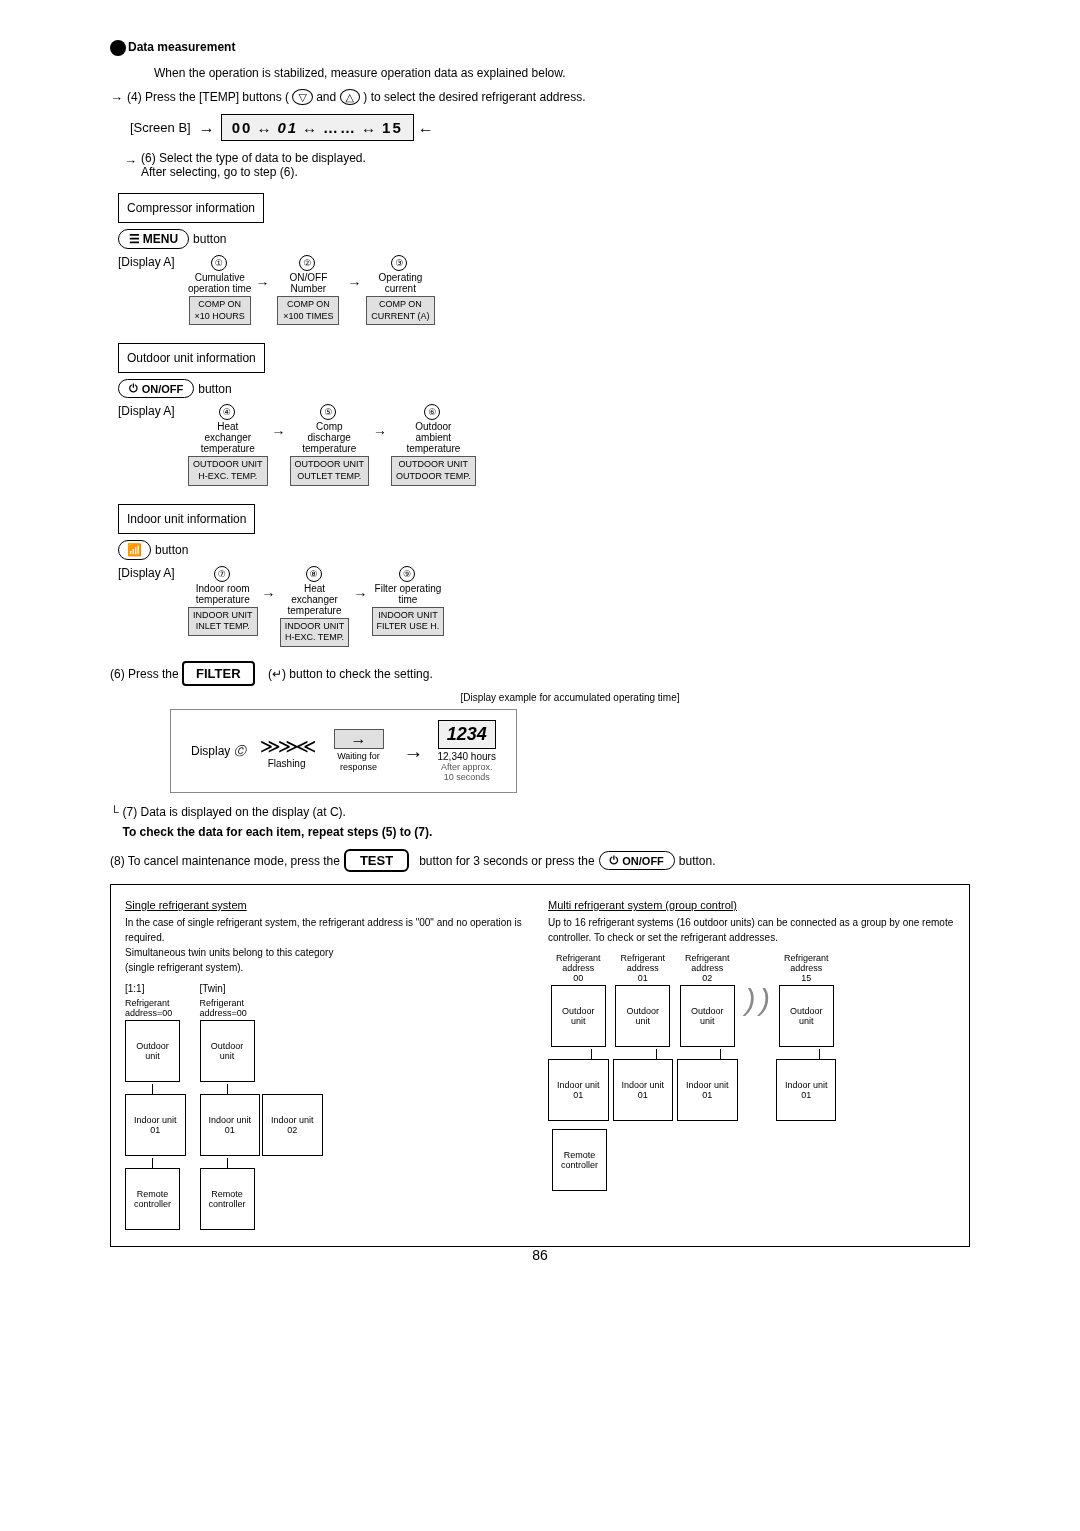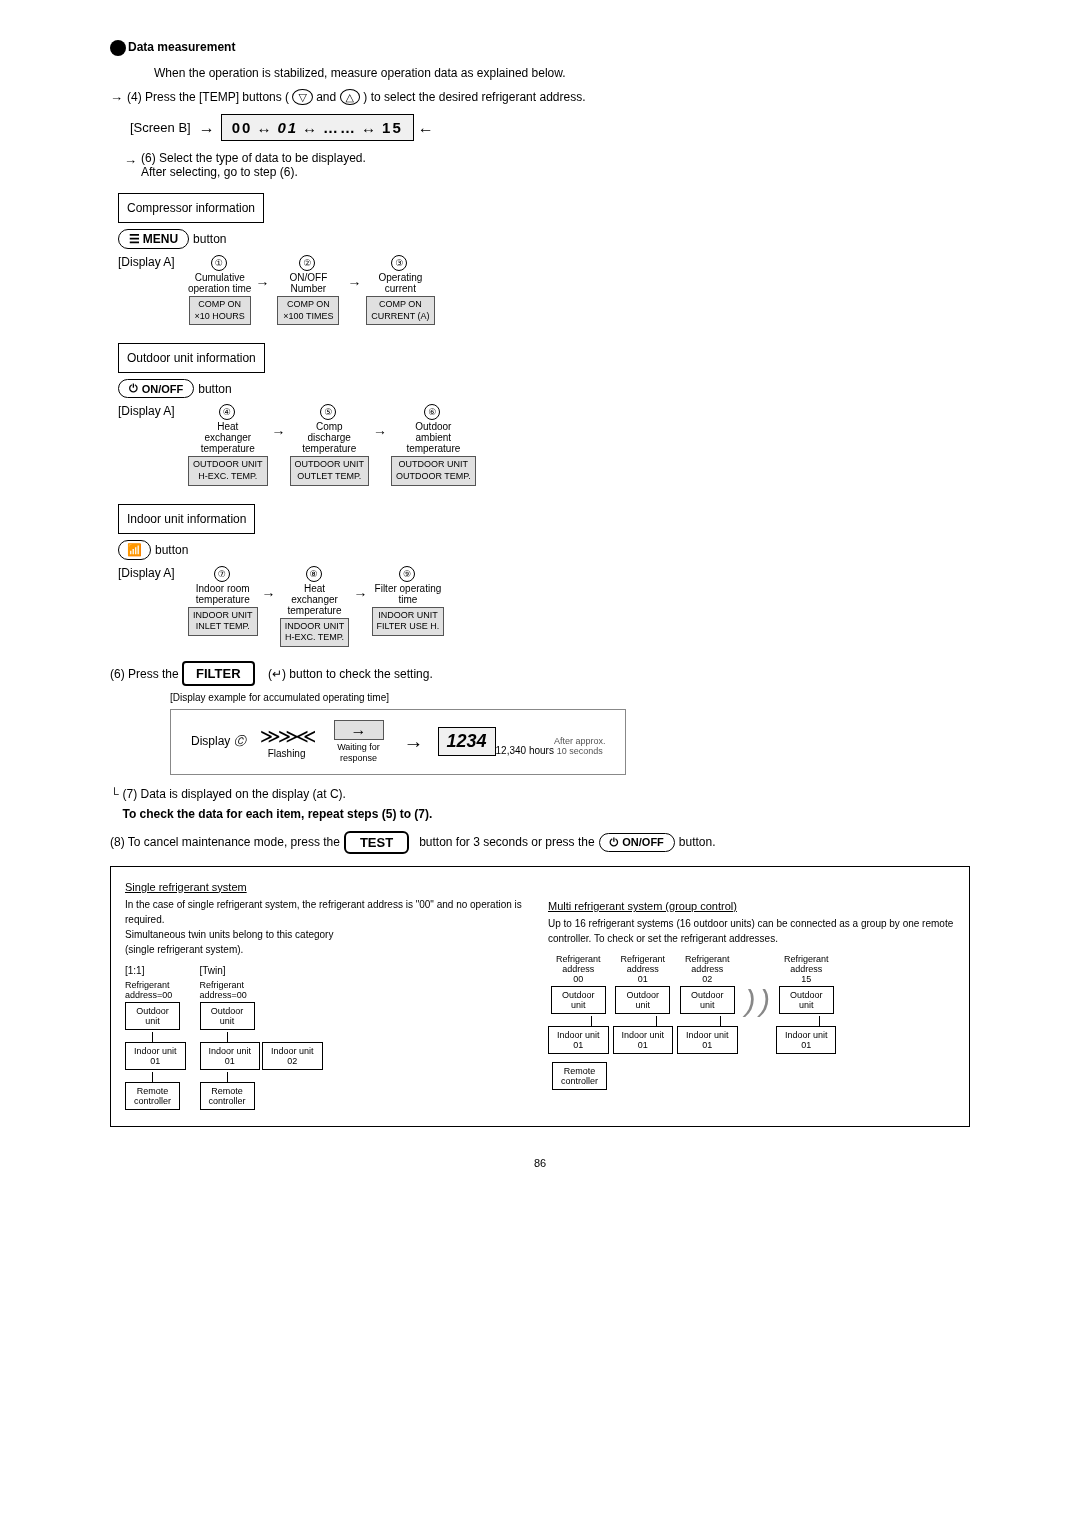--- a/index.html
+++ b/index.html
@@ -121,20 +121,21 @@
       border-radius: 4px;
       padding: 3px 12px;
       font-weight: bold;
       font-size: 13px;
       margin-right: 6px;
       display: inline-block;
     }
     .display-example-title {
       font-size: 10px;
       margin-bottom: 6px;
+      text-align: center;
     }
     .disp-c-row {
       display: flex;
       align-items: center;
       gap: 8px;
     }
     .flash-anim {
       font-size: 18px;
       letter-spacing: -2px;
     }
@@ -173,21 +174,20 @@
     }
     .refrigerant-box {
       border: 1px solid #000;
       padding: 14px;
       margin-top: 12px;
       width: 100%;
     }
     .ref-columns {
       display: flex;
       gap: 16px;
-      align-items: center;
     }
     .ref-col-left {
       flex: 1;
     }
     .ref-col-right {
       flex: 1;
     }
     .ref-title {
       font-weight: bold;
       font-size: 11px;
@@ -217,21 +217,21 @@
     .sys-label {
       font-size: 10px;
       margin-bottom: 4px;
     }
     .sys-addr {
       font-size: 9px;
       margin-bottom: 2px;
     }
     .unit-box {
       border: 1px solid #000;
-      padding: 3px 8px;
+      padding: 20px 8px;
       font-size: 9px;
       text-align: center;
       min-width: 55px;
       margin-bottom: 2px;
       background: #fff;
     }
     .unit-connector {
       width: 1px;
       height: 10px;
       background: #000;
@@ -242,22 +242,21 @@
       flex-direction: column;
       align-items: center;
     }
     .addr-label {
       font-size: 9px;
       margin-bottom: 2px;
       text-align: center;
     }
     .page-number {
       text-align: center;
-      margin-top: 30px;
-      font-size: 11px;
+      font-size: 14px;
     }
     .circle-icon {
       display: inline-block;
       width: 16px;
       height: 16px;
       border-radius: 50%;
       background: #000;
       margin-right: 2px;
       vertical-align: middle;
     }
@@ -485,21 +484,21 @@
 
         <div style="display:flex; flex-direction:column; align-items:center; margin: 0 6px;">
           <div class="arrow-box">
             <span style="font-size:16px;">→</span>
           </div>
           <span style="font-size:9px; text-align:center; max-width:60px; line-height:1.2; margin-top:2px;">Waiting for<br>response</span>
         </div>
 
         <span style="font-size:20px; margin:0 6px;">→</span>
 
-        <div style="display:flex; flex-direction:row; align-items:flex-end;">
+        <div style="display:flex; flex-direction:column; align-items:center;">
           <div class="result-display">1234</div>
           <span style="font-size:10px; margin-top:2px;">12,340 hours</span>
           <span style="font-size:9px; color:#555; text-align:center;">After approx.<br>10 seconds</span>
         </div>
       </div>
     </div>
   </div>
 
   <div style="display:flex; align-items:flex-start; margin-bottom:6px; margin-left:0;">
     <span style="margin-right:4px;">└</span>

